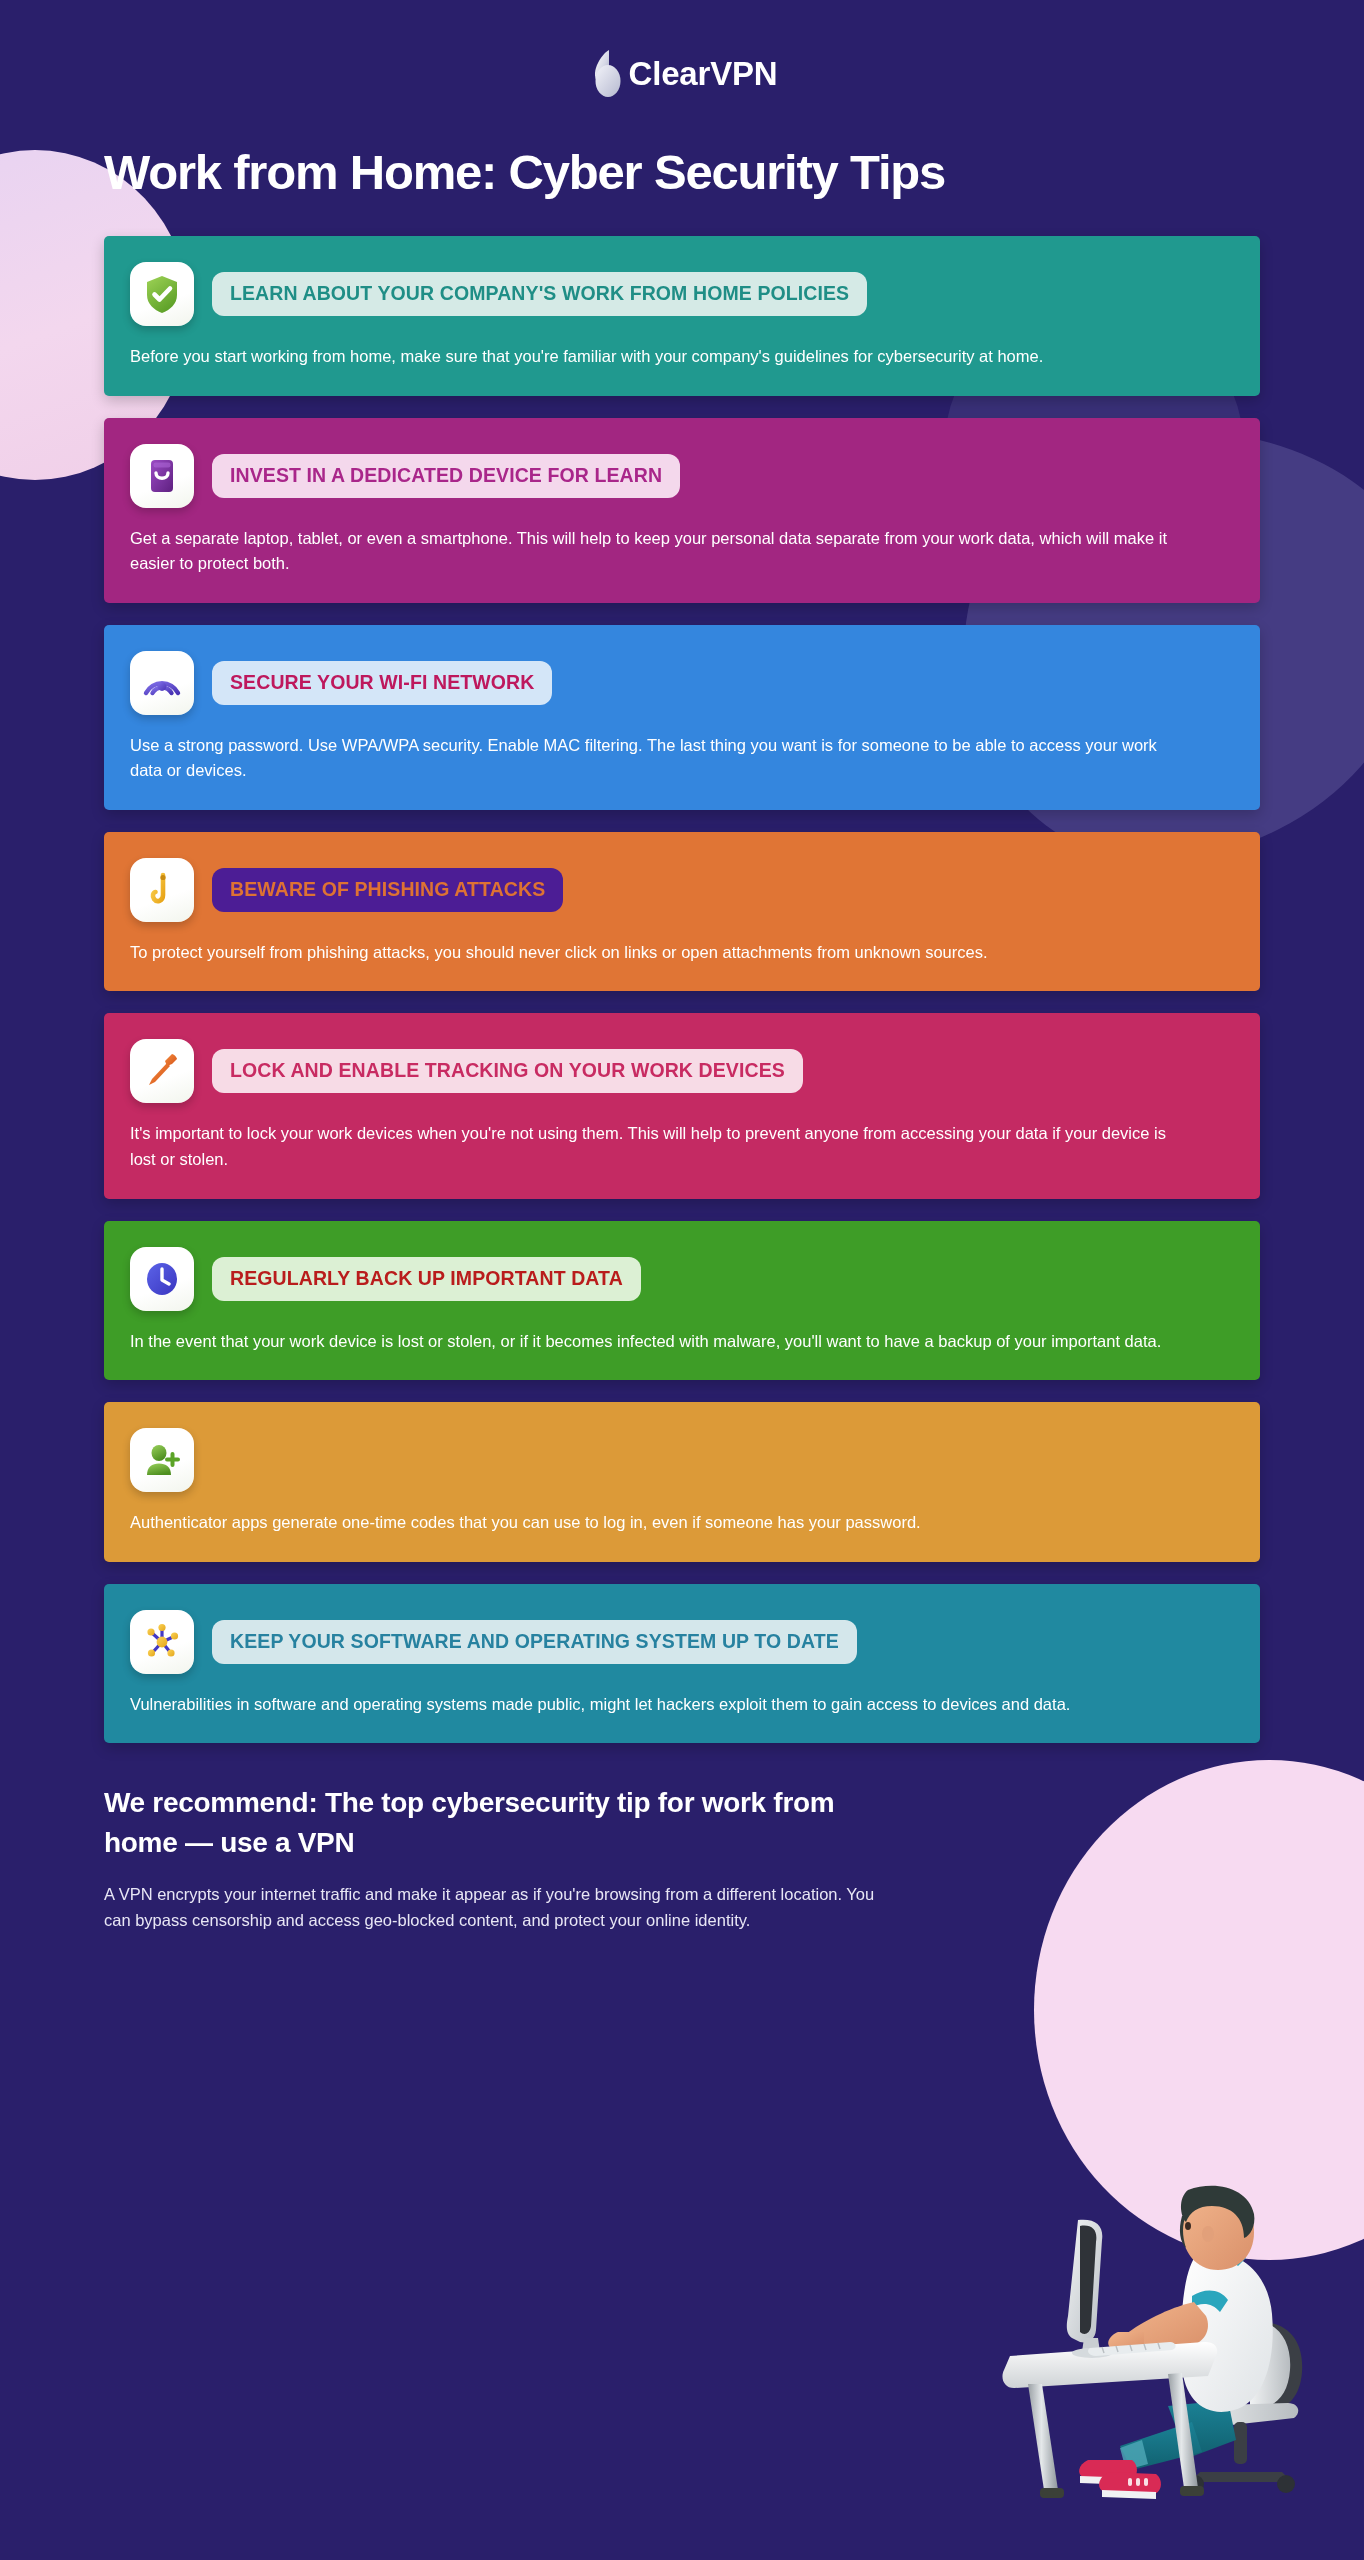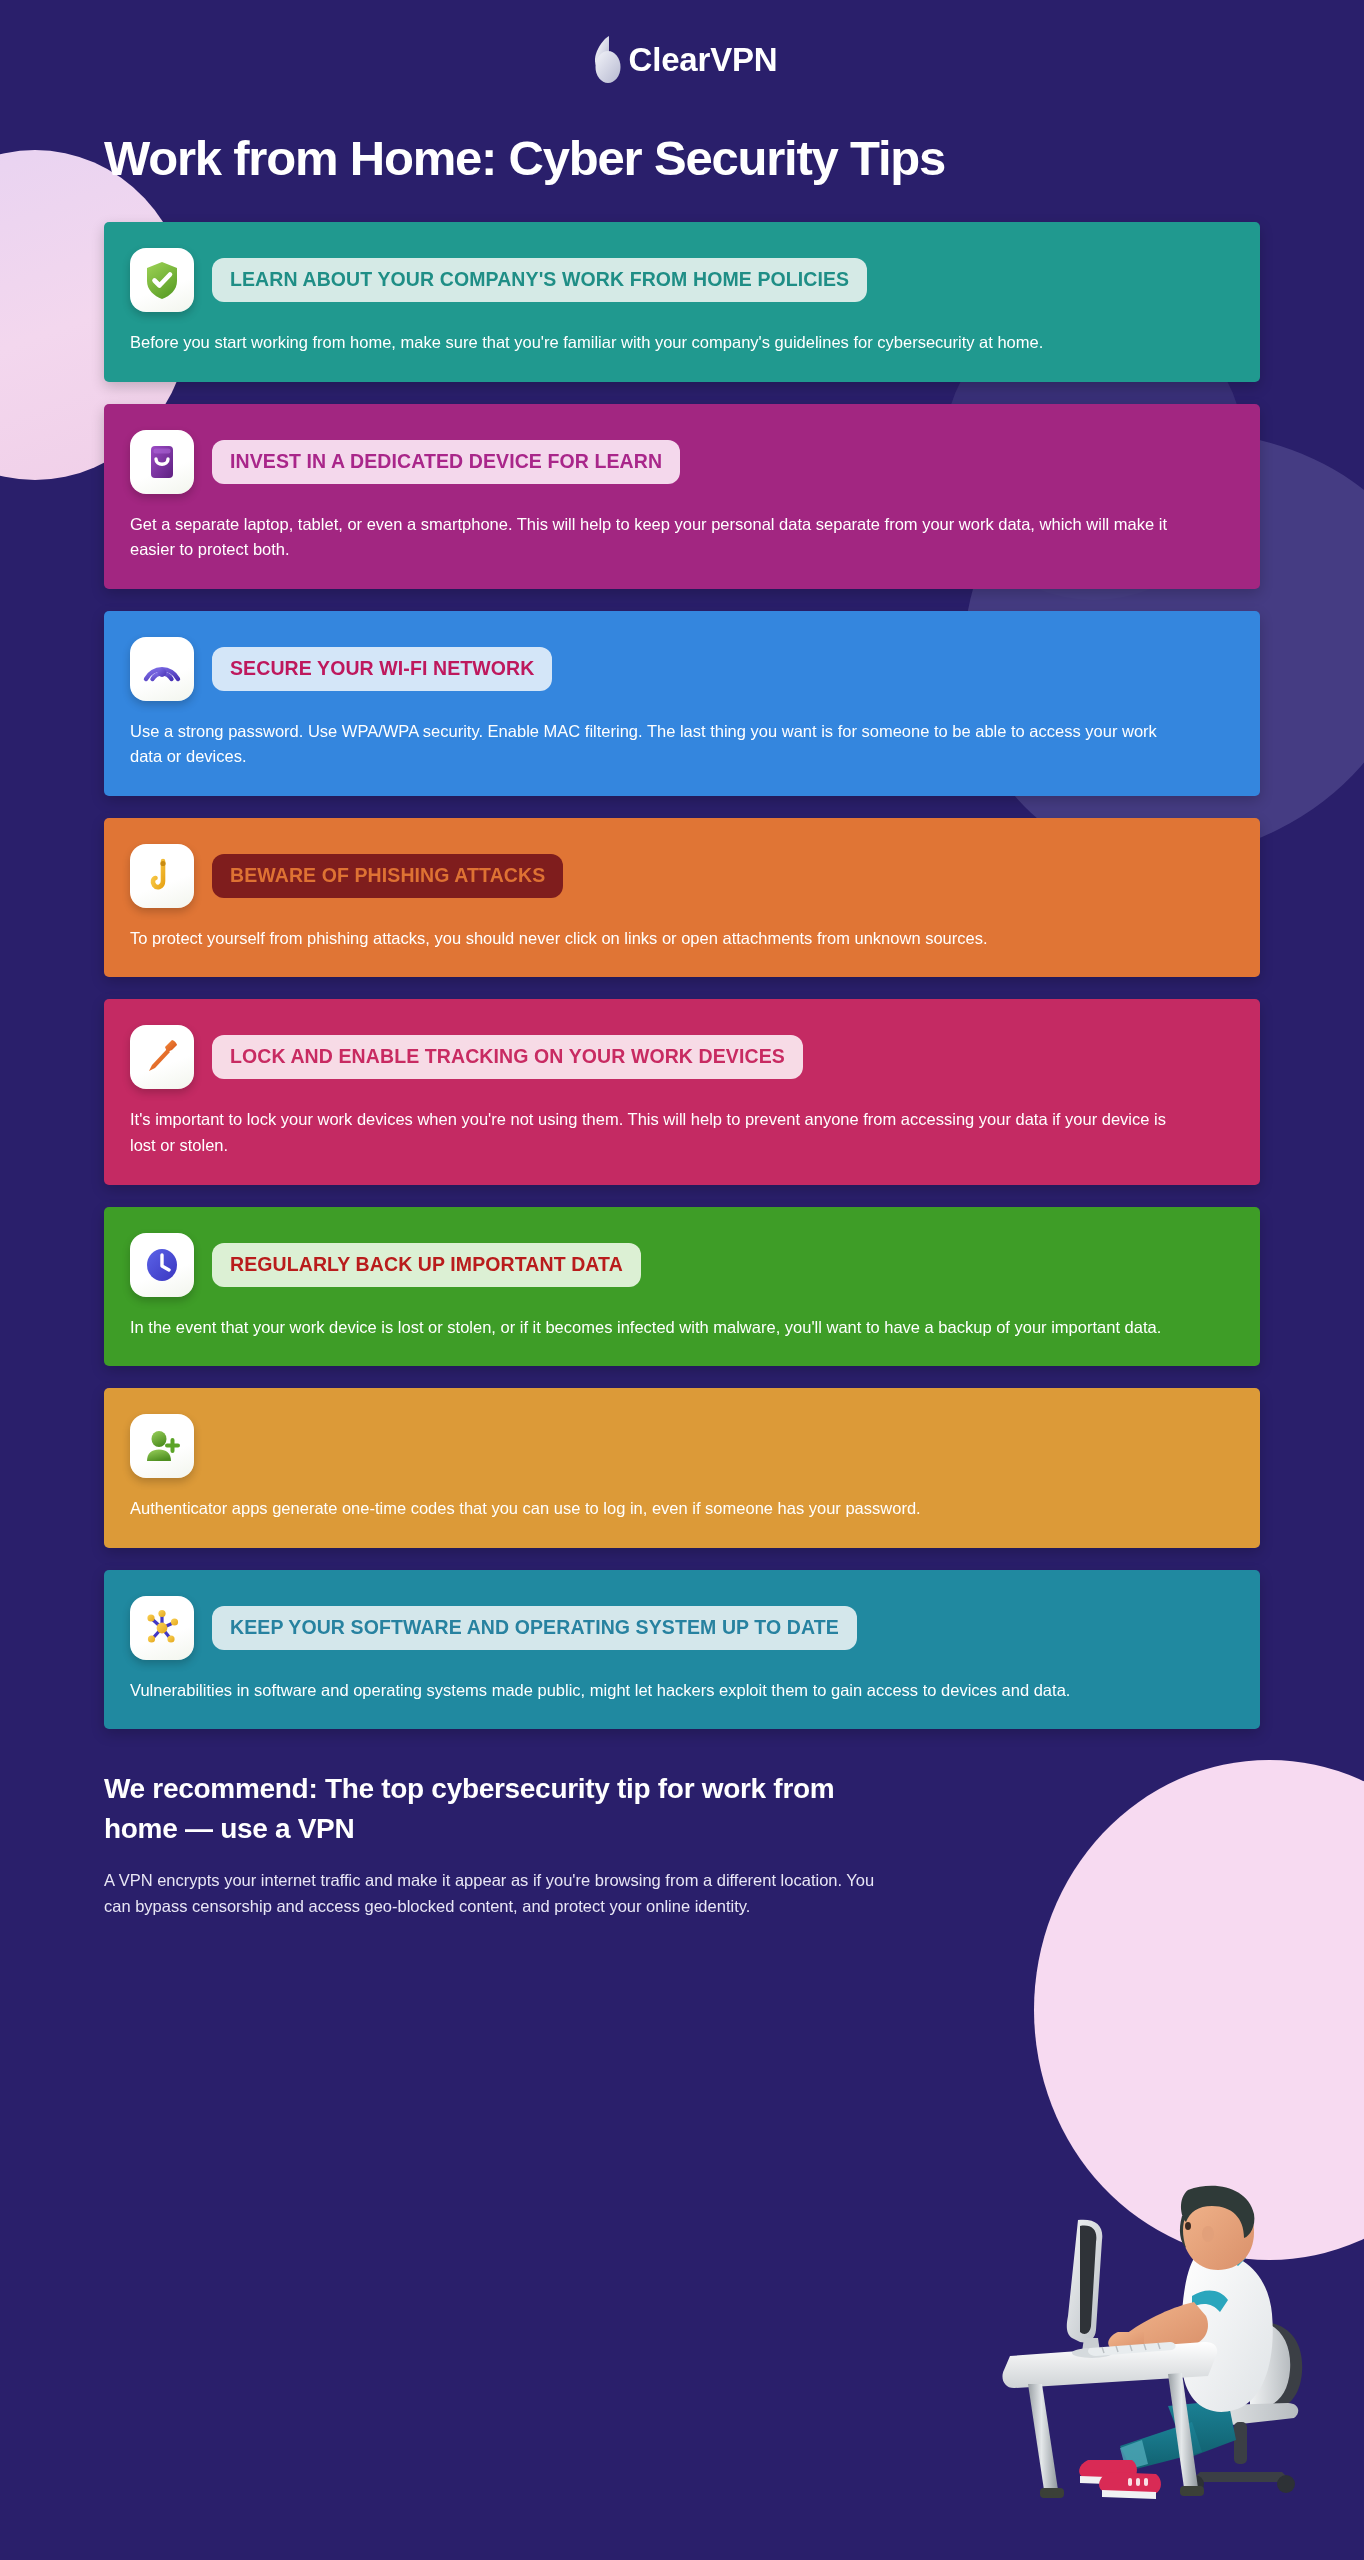--- a/index.html
+++ b/index.html
@@ -46,21 +46,21 @@
     background: #443c80;
     opacity: .6;
   }
 
   
   .page { position: relative; z-index: 2; }
 
   .brand {
     display: flex; align-items: center; justify-content: center;
     gap: 6px;
-    padding-top: 34px;
+    padding-top: 48px;
   }
   .brand-mark {
     width: 36px; height: 52px;
     position: relative;
   }
   .brand-name {
     color: #ffffff;
     font-size: 33px;
     font-weight: bold;
     letter-spacing: -0.2px;
@@ -255,21 +255,21 @@
             <defs>
                 <linearGradient id="gHook" x1="0" y1="0" x2="1" y2="1">
               <stop offset="0%" stop-color="#fcd354"></stop>
                   <stop offset="100%" stop-color="#e8a417"></stop>
             </linearGradient>
               </defs>
             <path d="M23 7 V27 C23 33 17 35 14 31 C12 28 13 24.5 15.5 24" stroke="url(#gHook)" stroke-width="4.6" fill="none" stroke-linecap="round"></path>
             <circle cx="23" cy="9.5" r="2.6" fill="#c98b10"></circle>
           </svg>
         </span>
-        <span class="pill" style="background:#7f1d1d;color:#de7233">BEWARE OF PHISHING ATTACKS</span>
+        <span class="pill" style="background:#4c1d95;color:#de7233">BEWARE OF PHISHING ATTACKS</span>
       </div>
       <div class="card-body">To protect yourself from phishing attacks, you should never click on links or open attachments from unknown sources.</div>
     </div>
 
     <div class="card" style="background:#c42a63">
       <div class="card-head">
         <span class="icon-tile">
           <svg width="44" height="44" viewBox="0 0 44 44">
             <defs>
                 <linearGradient id="gWr" x1="0" y1="0" x2="1" y2="1">

